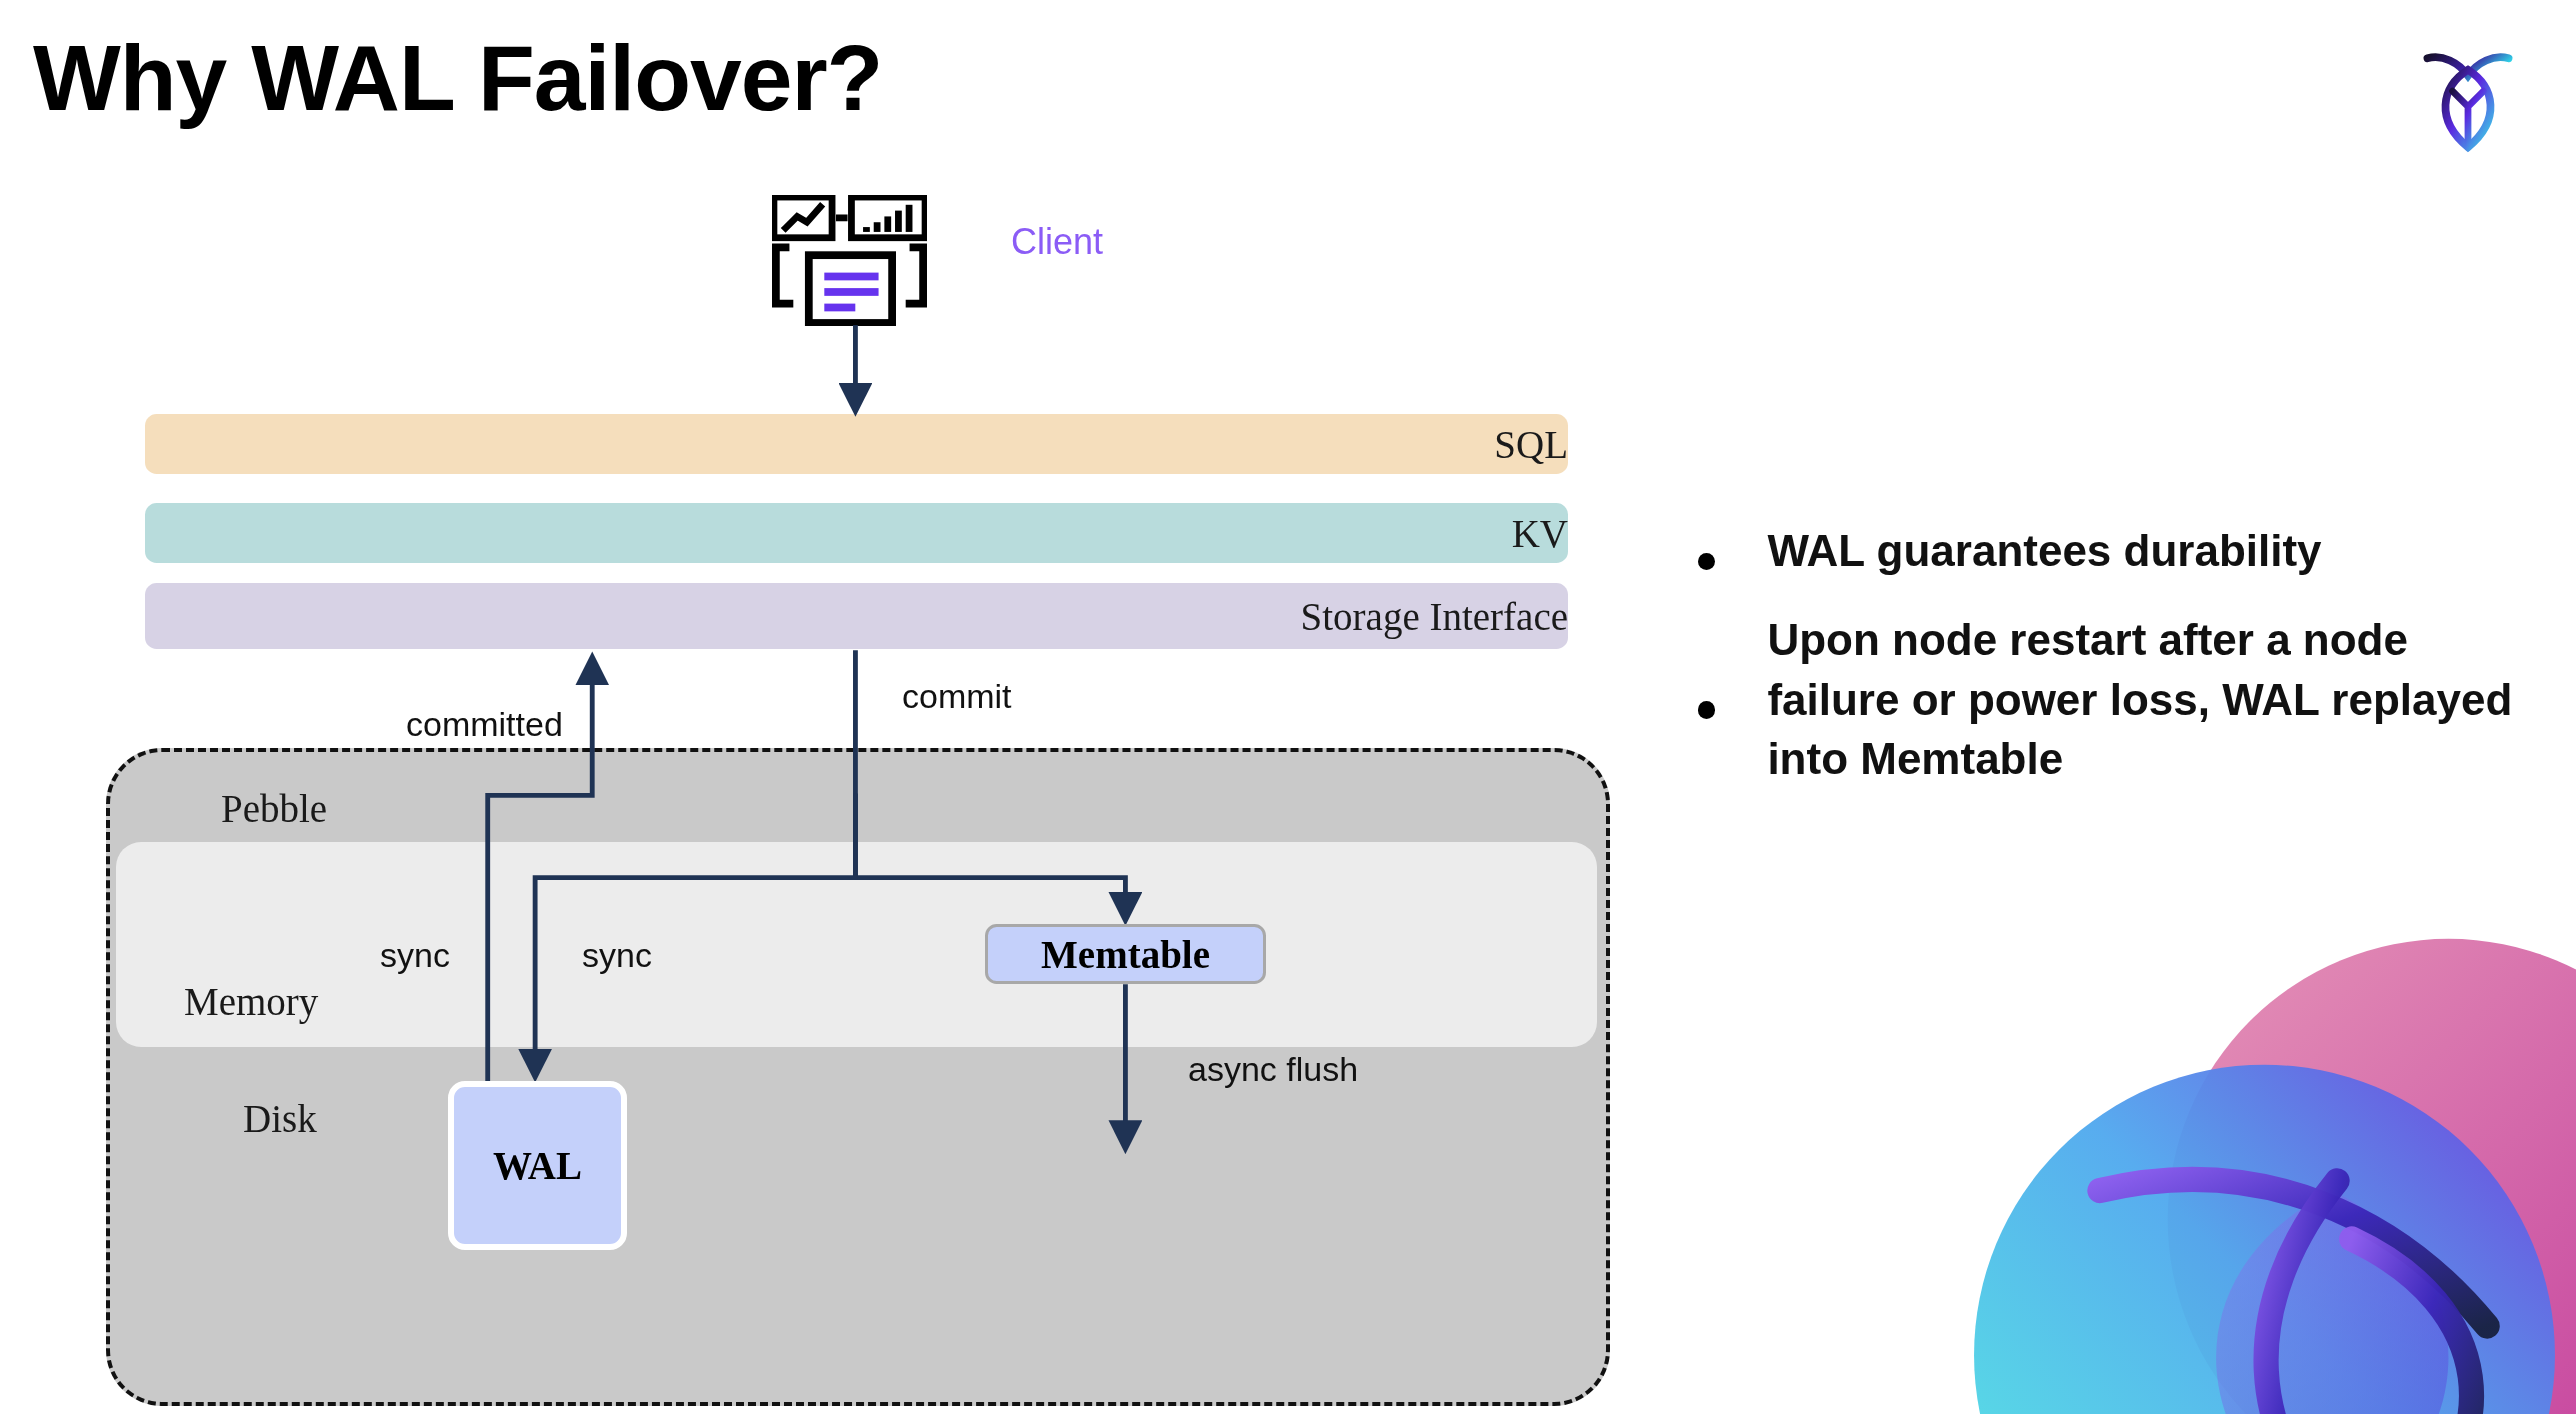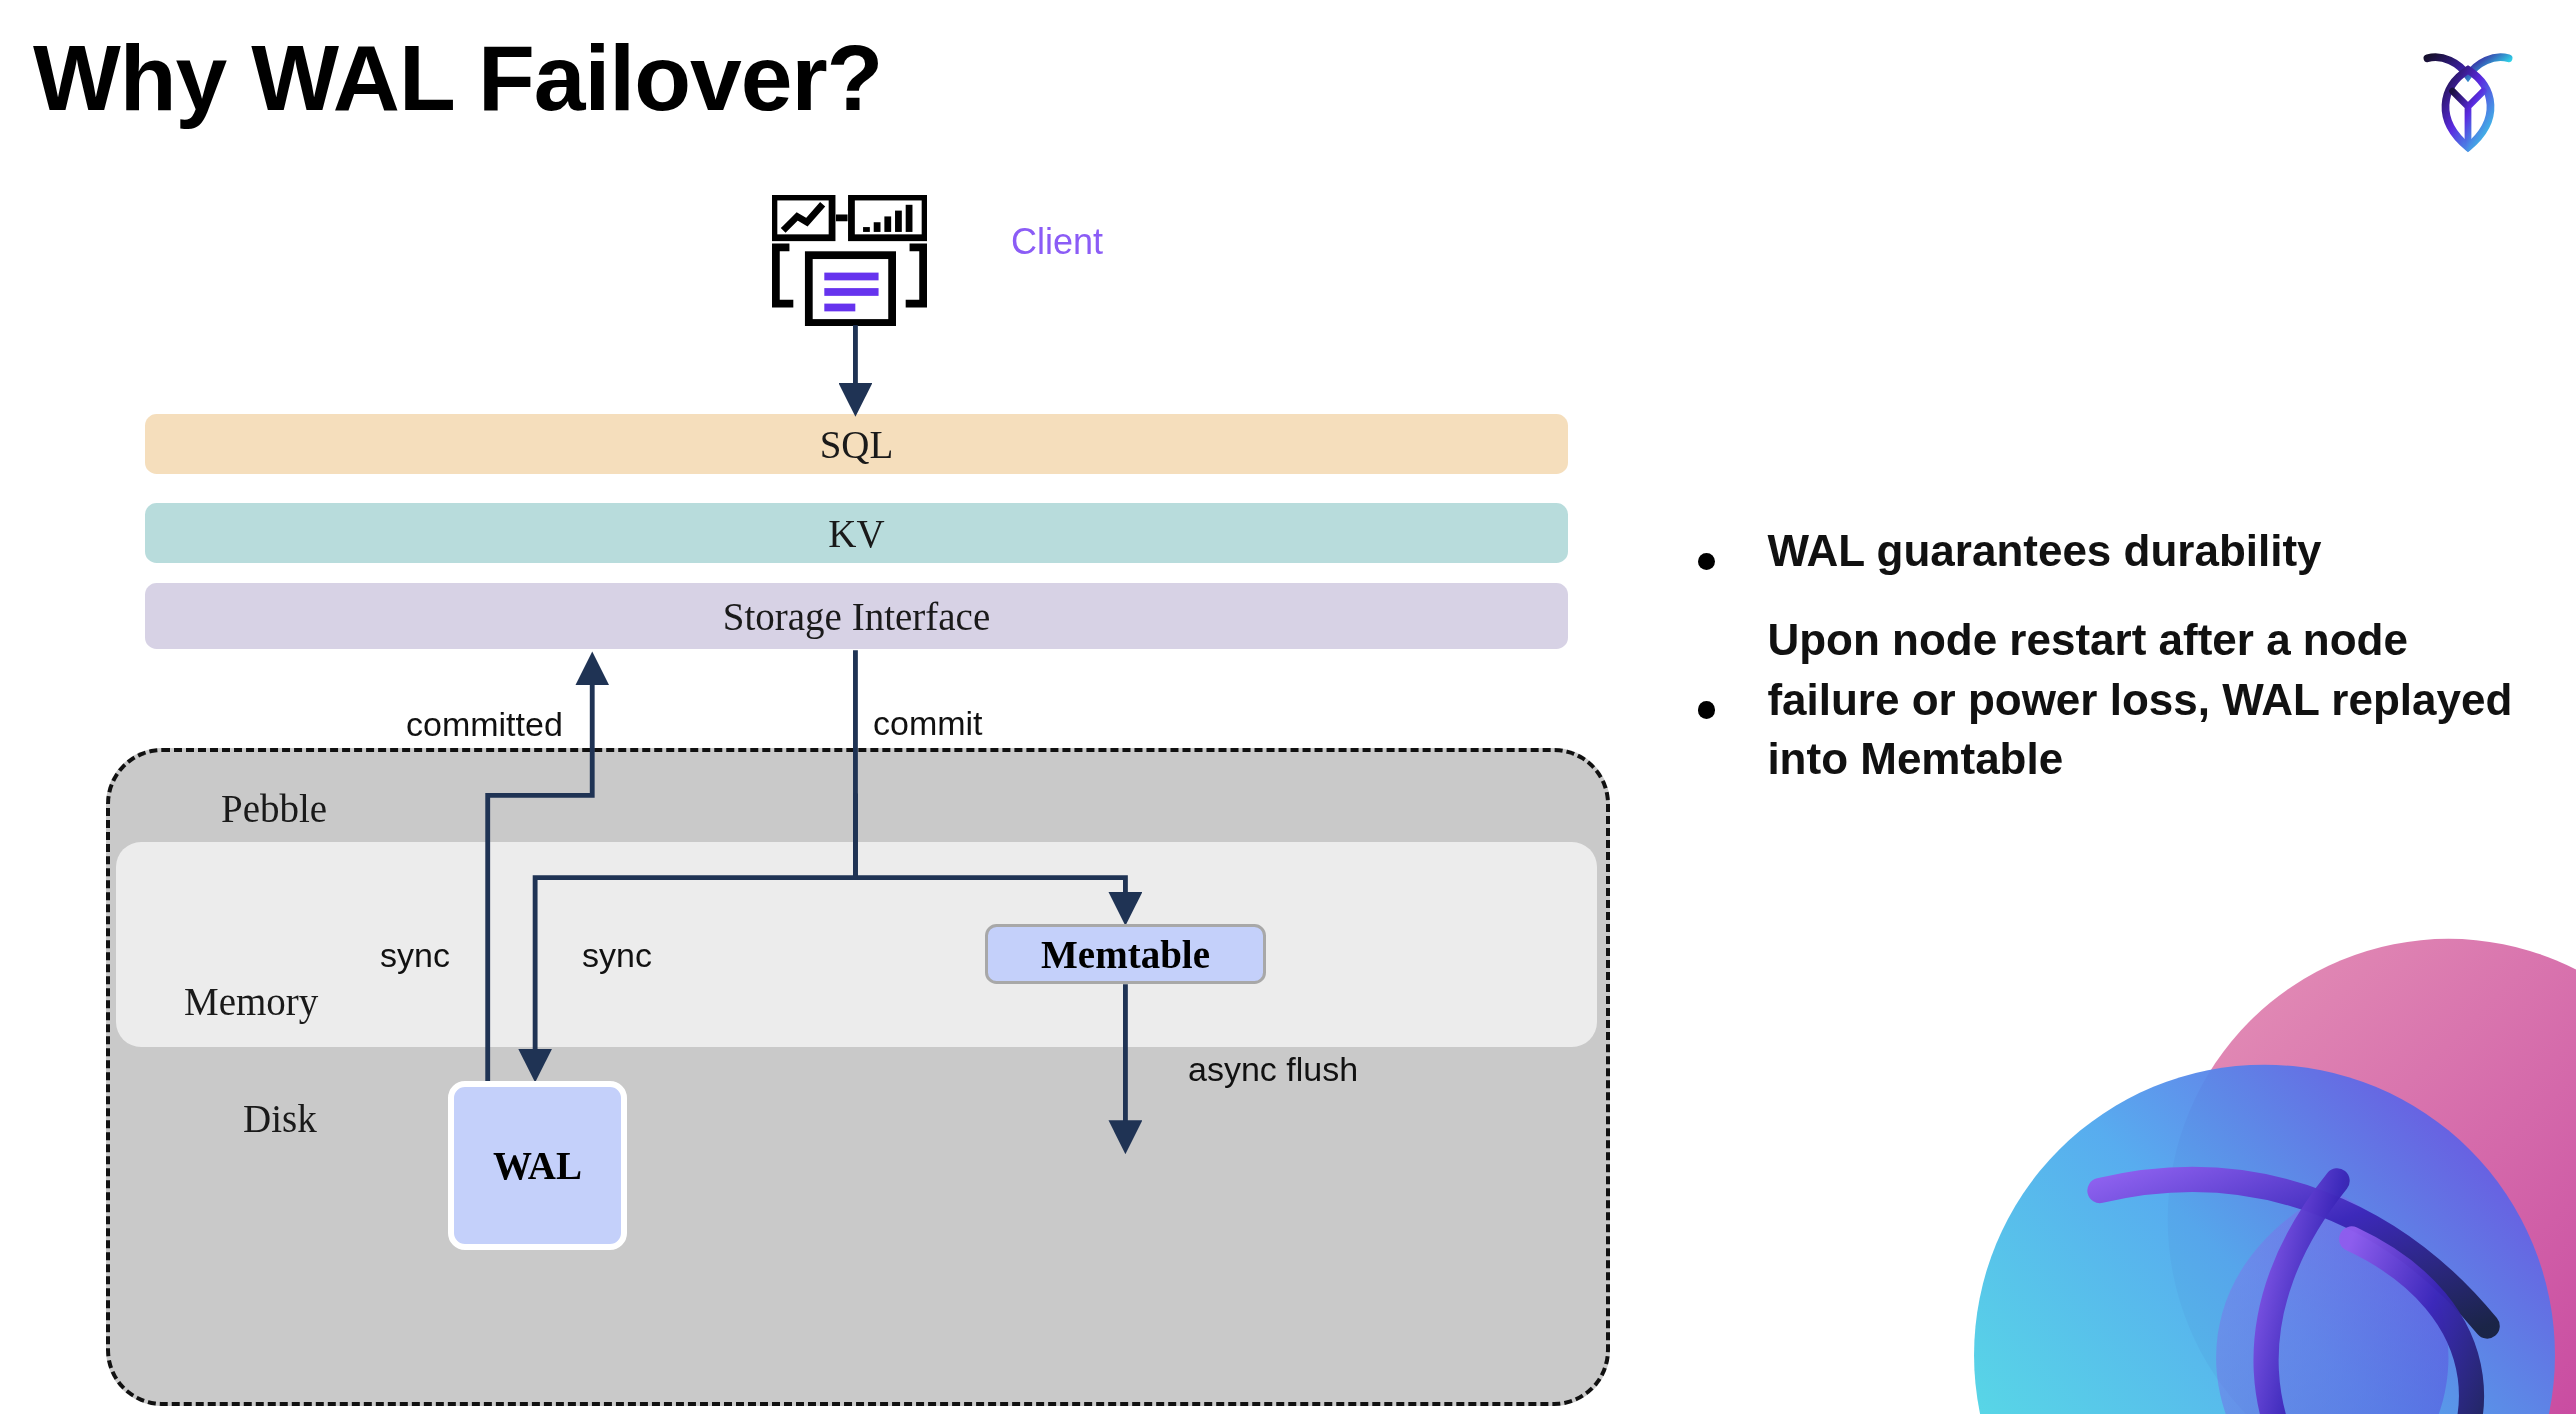--- a/index.html
+++ b/index.html
@@ -74,21 +74,21 @@
   }
 
   
   .layer-bar {
     position: absolute;
     left: 145px;
     width: 1423px;
     border-radius: 11.6px;
     display: flex;
     align-items: center;
-    justify-content: center;
+    justify-content: flex-end;
     font-family: "Liberation Serif", serif;
     font-size: 39px;
     color: #1a1a1a;
   }
   #bar-sql      { top: 414px; height: 60px; background: #f5debc; }
   #bar-kv       { top: 503px; height: 60px; background: #b8dcdc; }
   #bar-storage  { top: 583px; height: 66px; background: #d7d2e5; }
 
   
   #pebble-container {
@@ -172,21 +172,21 @@
 
   
   .edge-label {
     position: absolute;
     font-family: "Liberation Sans", sans-serif;
     font-size: 34px;
     color: #111111;
     white-space: nowrap;
   }
   #label-committed  { left: 406px;  top: 689px; margin-top: 16px; }
-  #label-commit     { left: 873px;  top: 677px; margin-top: 27px; }
+  #label-commit     { left: 902px;  top: 677px; }
   #label-sync-left  { left: 380px;  top: 936px; }
   #label-sync-right { left: 582px;  top: 936px; }
   #label-async      { left: 1188px; top: 1050px; }
 
   
   #edges-layer {
     position: absolute;
     inset: 0;
     pointer-events: none;
   }

